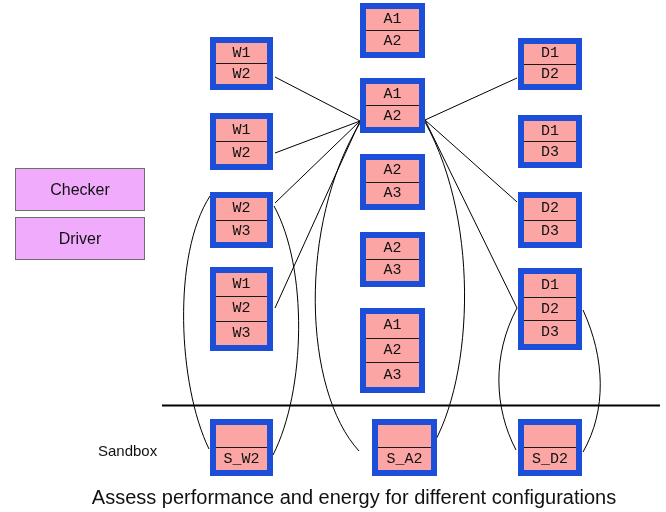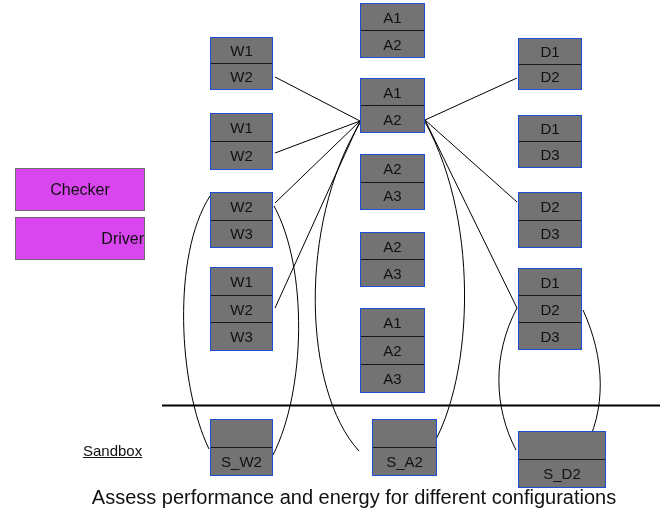--- a/index.html
+++ b/index.html
@@ -3,31 +3,31 @@
 <meta charset="utf-8">
 <style>
   html,body{margin:0;padding:0;background:#ffffff;}
   #stage{
     position:relative;width:666px;height:512px;background:#ffffff;
     font-family:"Liberation Sans", sans-serif;color:#111111;overflow:hidden;
   }
   #connector-layer{position:absolute;left:0;top:0;width:666px;height:512px;}
   .box{
     position:absolute;display:flex;flex-direction:column;
-    background:#737373;border:1px solid #1d4ed8;box-sizing:border-box;
+    background:#fca5a5;border:6px solid #1d4ed8;box-sizing:border-box;font-family:Liberation Mono, monospace;
   }
   .cell{
     flex:1;display:flex;align-items:center;justify-content:center;
     font-size:15px;line-height:1;color:#111111;border-top:1px solid #1a1a1a;
     white-space:pre;
   }
   .cell:first-child{border-top:none;}
   .legend-box{
     position:absolute;display:flex;align-items:center;justify-content:center;
-    background:#d946ef;border:1px solid #6e6e6e;box-sizing:border-box;
+    background:#f0abfc;border:1px solid #6e6e6e;box-sizing:border-box;
     font-size:16px;color:#111111;
   }
   .floating-label{position:absolute;font-size:15px;color:#111111;}
   #caption{
     position:absolute;left:88px;top:486px;width:532px;text-align:center;
     font-size:20px;color:#111111;
   }
 </style>
 </head>
 <body>
@@ -51,21 +51,21 @@
     <path d="M425,122 C482,225 473,390 426,456"></path>
     <path d="M517,308 C492,355 494,408 516,450"></path>
     <path d="M583,310 C605,358 607,410 583,452"></path>
 
     <path d="M162,405.5 L660,405.5" stroke-width="2"></path>
   </svg>
 
   <div class="legend-box" style="left:15px;top:168px;width:130px;height:43px;">
     <span>Checker</span>
   </div>
-  <div class="legend-box" style="left:15px;top:217px;width:130px;height:43px;justify-content:flex-end;">
+  <div class="legend-box" style="left:15px;top:217px;width:130px;height:43px;">
     <span>Driver</span>
   </div>
 
   <div class="box" style="left:210px;top:37px;width:63px;height:53px;">
     <div class="cell">W1</div>
     <div class="cell">W2</div>
   </div>
   <div class="box" style="left:210px;top:113px;width:63px;height:57px;">
     <div class="cell">W1</div>
     <div class="cell">W2</div>
@@ -113,30 +113,30 @@
   <div class="box" style="left:518px;top:192px;width:64px;height:56px;">
     <div class="cell">D2</div>
     <div class="cell">D3</div>
   </div>
   <div class="box" style="left:518px;top:268px;width:64px;height:82px;">
     <div class="cell">D1</div>
     <div class="cell">D2</div>
     <div class="cell">D3</div>
   </div>
 
-  <div class="floating-label" style="left:83px;top:442px;text-decoration:underline;">Sandbox</div>
+  <div class="floating-label" style="left:98px;top:442px;">Sandbox</div>
 
   <div class="box" style="left:210px;top:419px;width:63px;height:57px;">
     <div class="cell"></div>
     <div class="cell">S_W2</div>
   </div>
   <div class="box" style="left:372px;top:419px;width:65px;height:57px;">
     <div class="cell"></div>
     <div class="cell">S_A2</div>
   </div>
-  <div class="box" style="left:518px;top:431px;width:88px;height:57px;">
+  <div class="box" style="left:518px;top:419px;width:64px;height:57px;">
     <div class="cell"></div>
     <div class="cell">S_D2</div>
   </div>
 
   <div id="caption">Assess performance and energy for different configurations</div>
 
 </div>
 
 </body></html>

